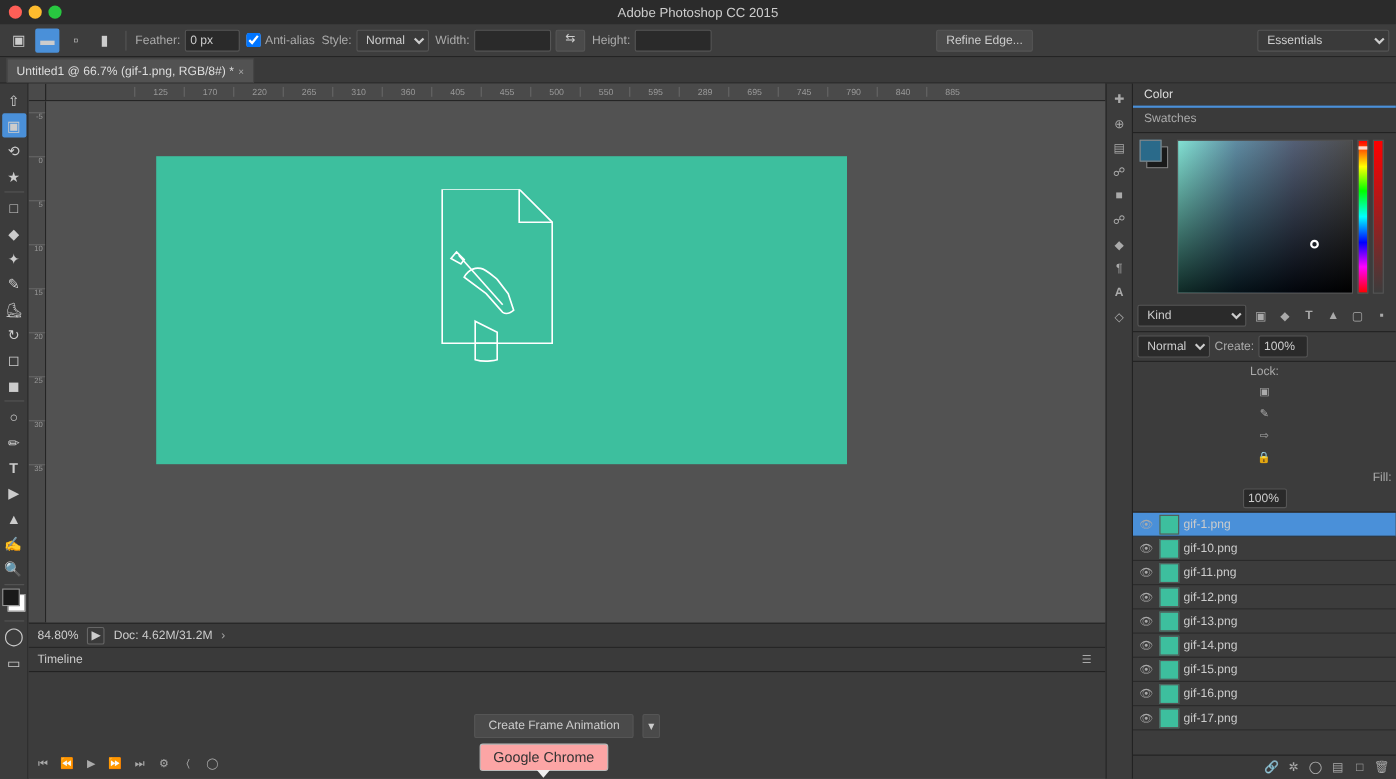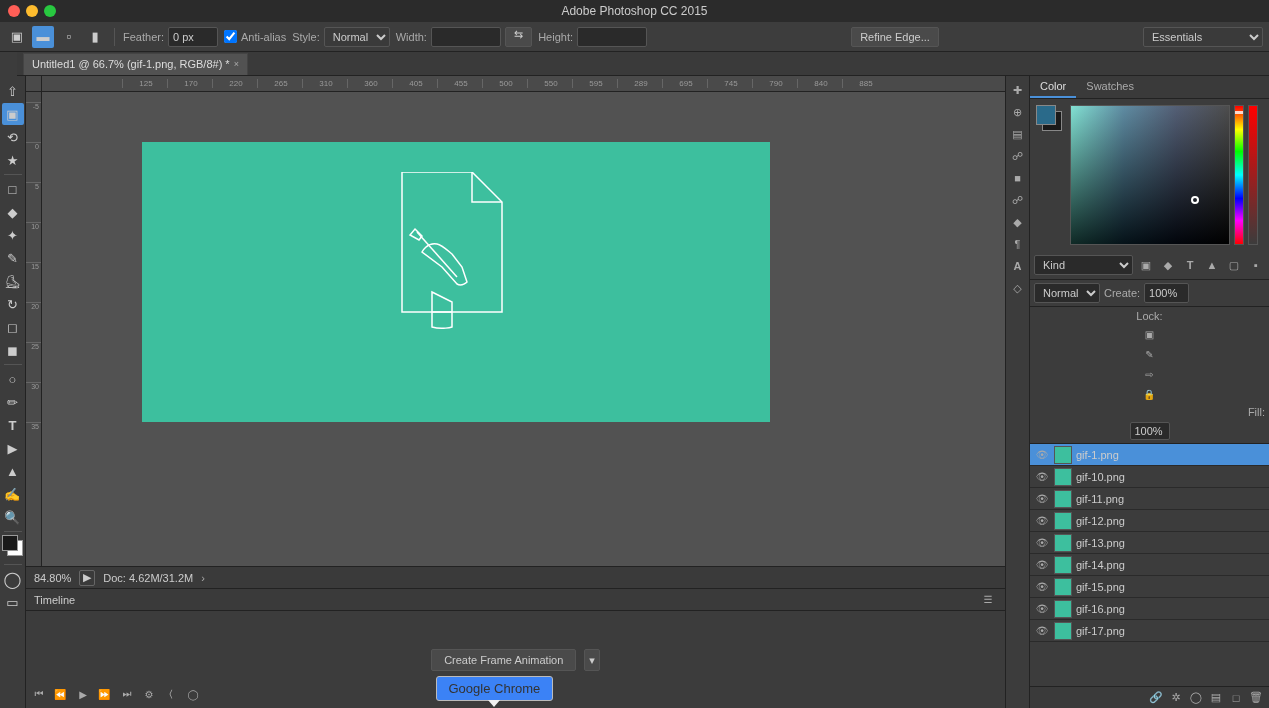--- a/index.html
+++ b/index.html
@@ -34,21 +34,21 @@
     .toolbar-divider { width: 1px; height: 18px; background: #555; margin: 0 2px; }
     .refine-btn {
       background: #4a4a4a; border: 1px solid #555; color: #ccc; font-size: 11px; height: 20px; padding: 0 8px; border-radius: 2px; cursor: pointer; margin-left: auto;
     }
     .workspace-select {
       background: #3a3a3a; border: 1px solid #555; color: #ccc; font-size: 11px; height: 20px; padding: 0 4px; border-radius: 2px; width: 120px;
     }
 
     
     .tab-bar {
-      height: 24px; background: #3a3a3a; border-bottom: 1px solid #222; display: flex; align-items: center; padding: 0 6px; gap: 0; margin-left: 17px;
+      height: 24px; background: #3a3a3a; border-bottom: 1px solid #222; display: flex; align-items: flex-end; padding: 0 6px; gap: 0;
     }
     .doc-tab {
       display: flex; align-items: center; gap: 4px; background: #525252; border: 1px solid #444; border-bottom: none; padding: 0 8px; height: 22px; font-size: 11px; color: #ddd; cursor: pointer;
     }
     .doc-tab .close-x { font-size: 9px; color: #aaa; cursor: pointer; }
 
     
     .main-layout { display: flex; height: calc(708px - 22px - 30px - 24px); }
 
     
@@ -95,21 +95,21 @@
     .timeline-body { display: flex; align-items: center; justify-content: center; height: 98px; gap: 8px; }
     .create-anim-btn {
       background: #4a4a4a; border: 1px solid #555; color: #ccc; font-size: 11px; height: 22px; padding: 0 12px; border-radius: 2px; cursor: pointer;
     }
     .timeline-dropdown { background: #4a4a4a; border: 1px solid #555; color: #ccc; font-size: 11px; height: 22px; padding: 0 4px; border-radius: 2px; cursor: pointer; }
 
     
     .right-panel { width: 240px; background: #3c3c3c; border-left: 1px solid #222; display: flex; flex-direction: column; flex-shrink: 0; }
 
     
-    .panel-tabs { display: flex; background: #3a3a3a; border-bottom: 1px solid #222; }
+    .panel-tabs { display: flex; background: #3a3a3a; border-bottom: 1px solid #222; flex-direction: column; }
     .panel-tab { padding: 4px 10px; font-size: 11px; color: #aaa; cursor: pointer; border-bottom: 2px solid transparent; }
     .panel-tab.active { color: #ddd; border-bottom: 2px solid #4a90d9; }
 
     
     .color-picker-area { padding: 6px; }
 
     
     .layers-area { flex: 1; overflow: hidden; display: flex; flex-direction: column; }
     .layers-panel-tabs { display: flex; background: #3a3a3a; border-bottom: 1px solid #222; }
     .layers-tab { padding: 4px 10px; font-size: 11px; color: #aaa; cursor: pointer; }
@@ -321,21 +321,21 @@
           <div class="timeline-btn">⏪</div>
           <div class="timeline-btn">▶</div>
           <div class="timeline-btn">⏩</div>
           <div class="timeline-btn">⏭</div>
           <div class="timeline-btn">⚙</div>
           <div class="timeline-btn">〈</div>
           <div class="timeline-btn">◯</div>
         </div>
 
         <div style="position:absolute; bottom:8px; left:50%; transform:translateX(-80px);">
-          <div style="background:#3b82f6; border:1px solid #bbb; border-radius:3px; padding:4px 12px; font-size:13px; color:#333; position:relative;">
+          <div style="background:#fca5a5; border:1px solid #bbb; border-radius:3px; padding:4px 12px; font-size:13px; color:#333; position:relative;">
             <span>Google Chrome</span>
             <div style="position:absolute; bottom:-7px; left:50%; transform:translateX(-50%); width:0; height:0; border-left:6px solid transparent; border-right:6px solid transparent; border-top:7px solid #f0f0f0;"></div>
           </div>
         </div>
       </div>
     </div>
   </div>
 
   <div class="right-tools">
     <div class="rt-btn">✚</div>

